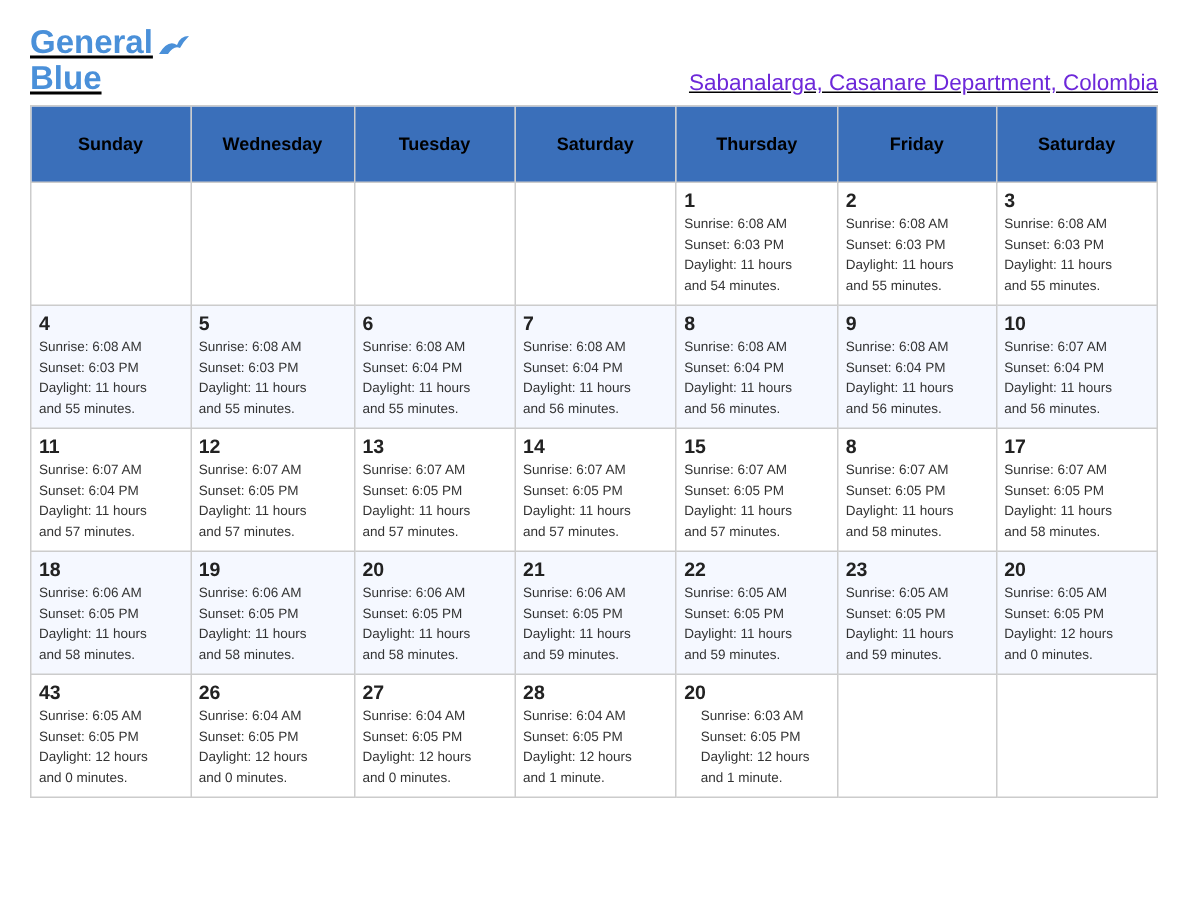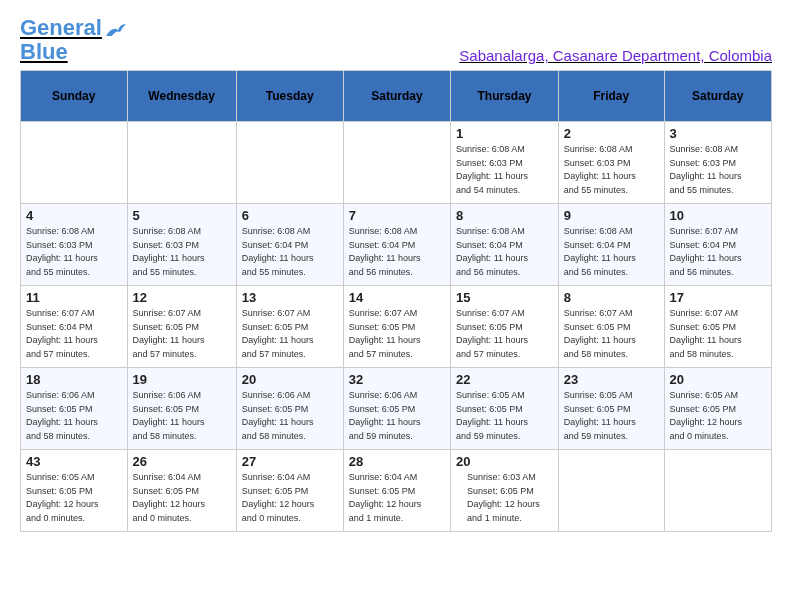--- a/index.html
+++ b/index.html
@@ -271,21 +271,21 @@
 and 58 minutes.</div>
           </td>
           <td>
             <span class="day-num">20</span>
             <div class="day-info" style="white-space: pre-line;">Sunrise: 6:06 AM
 Sunset: 6:05 PM
 Daylight: 11 hours
 and 58 minutes.</div>
           </td>
           <td>
-            <span class="day-num">32</span>
+            <span class="day-num">21</span>
             <div class="day-info" style="white-space: pre-line;">Sunrise: 6:06 AM
 Sunset: 6:05 PM
 Daylight: 11 hours
 and 59 minutes.</div>
           </td>
           <td>
             <span class="day-num">22</span>
             <div class="day-info" style="white-space: pre-line;">Sunrise: 6:05 AM
 Sunset: 6:05 PM
 Daylight: 11 hours

